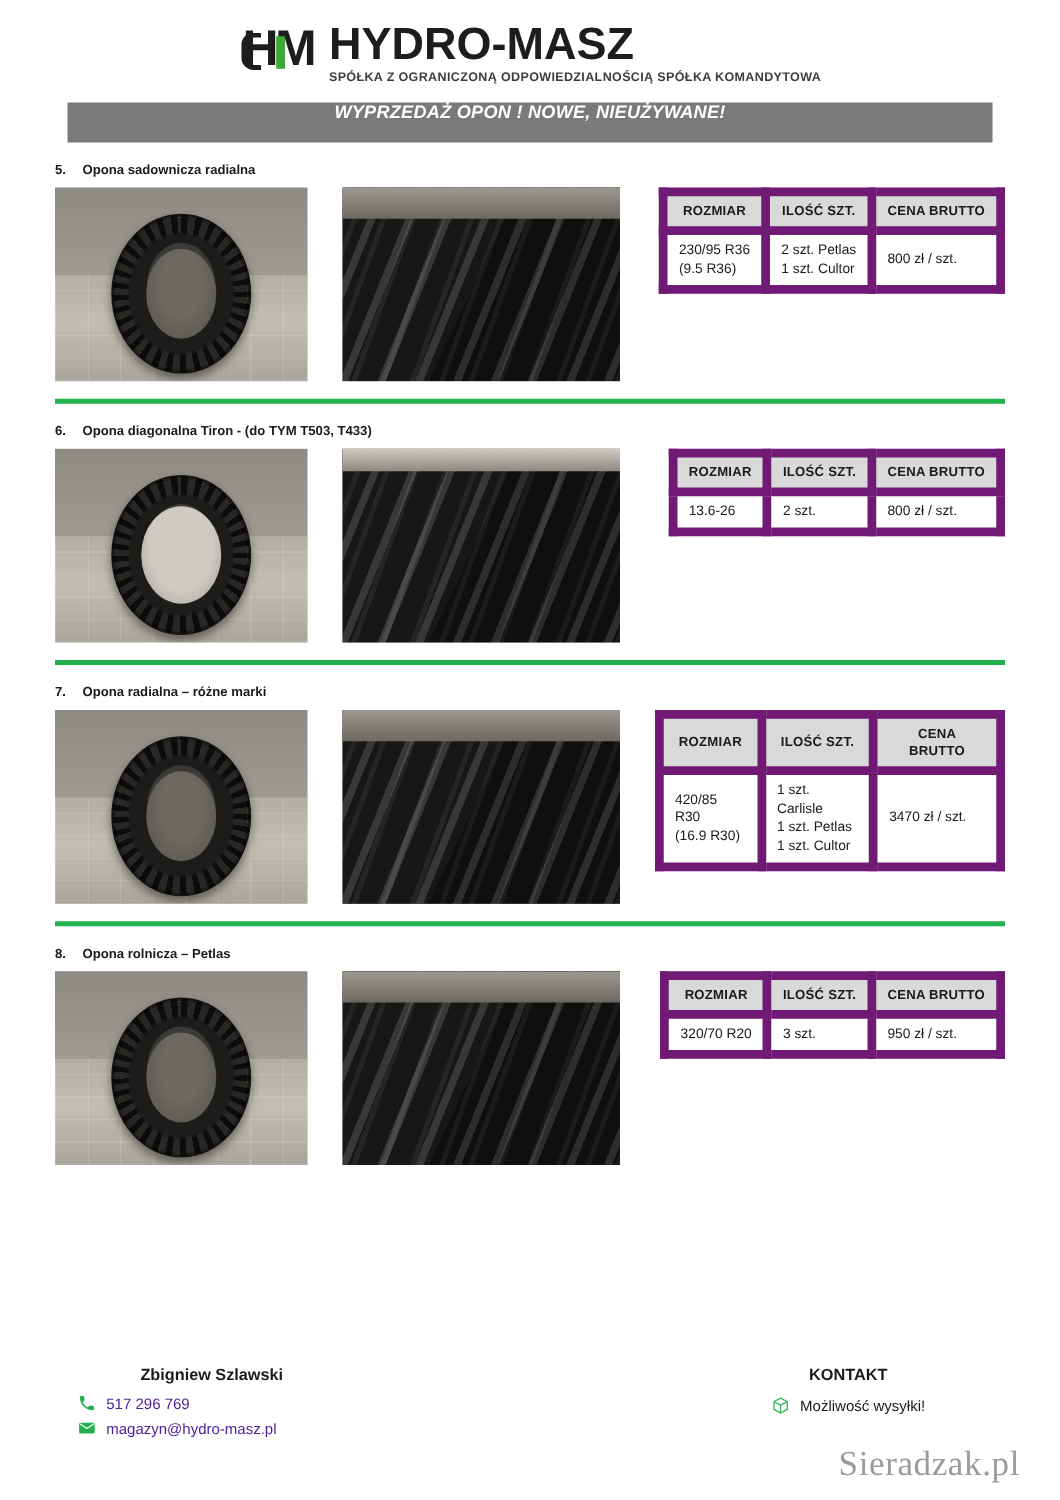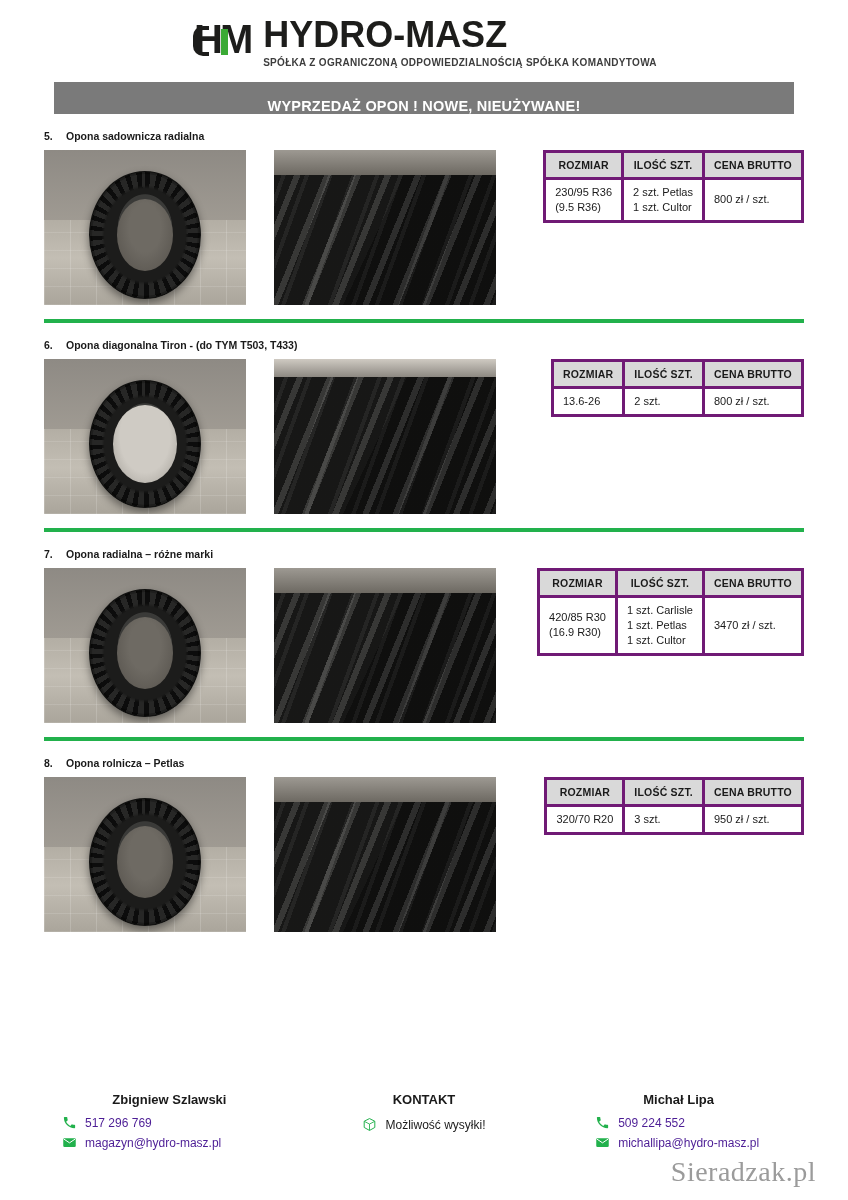--- a/index.html
+++ b/index.html
@@ -67,25 +67,26 @@
   }
 
   
   .banner {
     margin: 14px auto 0 auto;
     width: 740px;
     height: 32px;
     background: #7a7a7a;
     color: #ffffff;
     display: flex;
-    align-items: flex-end;
+    align-items: flex-start;
     justify-content: center;
     font-size: 14.5px;
     font-weight: bold;
     letter-spacing: 0.2px;
+    font-style: italic;
   }
 
   
   .content { padding: 0 44px; }
   .item { margin-top: 16px; }
   .item-title {
     font-size: 10.5px;
     font-weight: bold;
     color: #1a1a1a;
     margin-bottom: 8px;
@@ -178,21 +179,21 @@
   .stack.light:after { height: 12%; background: linear-gradient(180deg,#cfcac2 0%, #8d8982 100%); }
 
   
   .table-wrap { margin-left: auto; }
   table.price {
     border-collapse: collapse;
     font-size: 11px;
     color: #1a1a1a;
   }
   table.price th, table.price td {
-    border: 3px solid #701a75;
+    border: 7px solid #701a75;
     padding: 5px 9px;
     vertical-align: middle;
     line-height: 1.35;
   }
   table.price th {
     background: #d9d9d9;
     font-weight: bold;
     font-size: 10.5px;
     letter-spacing: .2px;
   }
@@ -450,32 +451,16 @@
       <div class="kontakt-title">KONTAKT</div>
       <div class="ship-line">
         <svg class="ico" viewBox="0 0 24 24">
           <path d="M12 2.5l8.5 4.3v9.9L12 21.5 3.5 16.7V6.8z" fill="none" stroke="#22b14c" stroke-width="1.6"></path>
           <path d="M3.8 7L12 11.3 20.2 7M12 11.3v9.9" fill="none" stroke="#22b14c" stroke-width="1.4"></path>
         </svg>
         <span>Możliwość wysyłki!</span>
       </div>
     </div>
 
-    <div class="col right">
-      <div class="person-name">Michał Lipa</div>
-      <div class="contact-line">
-        <svg class="ico" viewBox="0 0 24 24">
-          <path fill="#22b14c" d="M6.6 10.8c1.4 2.8 3.8 5.1 6.6 6.6l2.2-2.2c.3-.3.7-.4 1-.2 1.2.4 2.4.6 3.6.6.6 0 1 .4 1 1V20c0 .6-.4 1-1 1C10.6 21 3 13.4 3 4c0-.6.4-1 1-1h3.5c.6 0 1 .4 1 1 0 1.3.2 2.5.6 3.6.1.4 0 .8-.2 1l-2.3 2.2z"></path>
-        </svg>
-        <span>509 224 552</span>
-      </div>
-      <div class="contact-line">
-        <svg class="ico" viewBox="0 0 24 24">
-          <rect x="2" y="5" width="20" height="14" rx="2" fill="#22b14c"></rect>
-          <path d="M3 6.5l9 6 9-6" stroke="#ffffff" stroke-width="1.6" fill="none"></path>
-        </svg>
-        <span>michallipa@hydro-masz.pl</span>
-      </div>
-    </div>
 
   </div>
   <div class="watermark">Sieradzak.pl</div>
 </div>
 
 </body></html>

